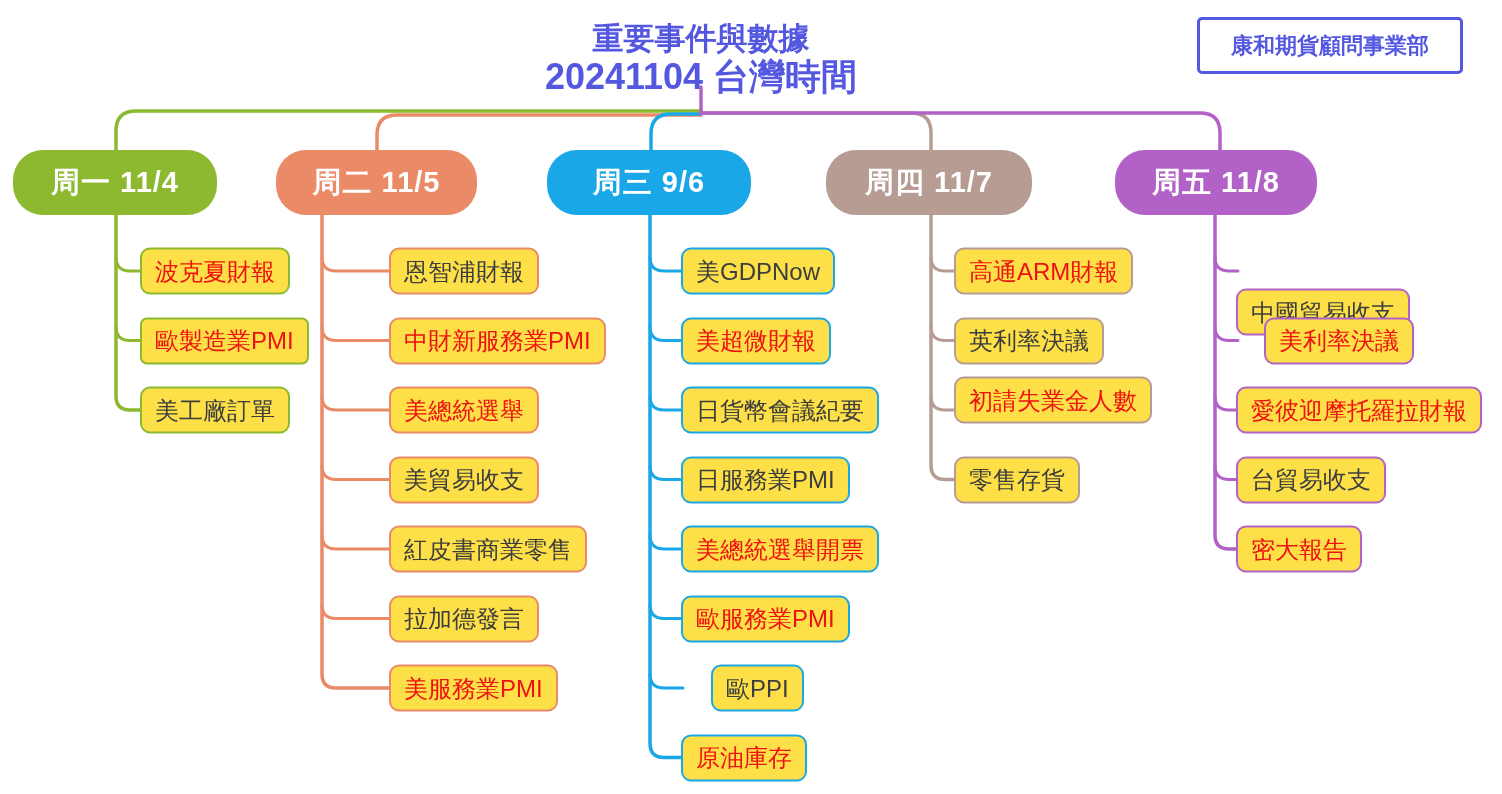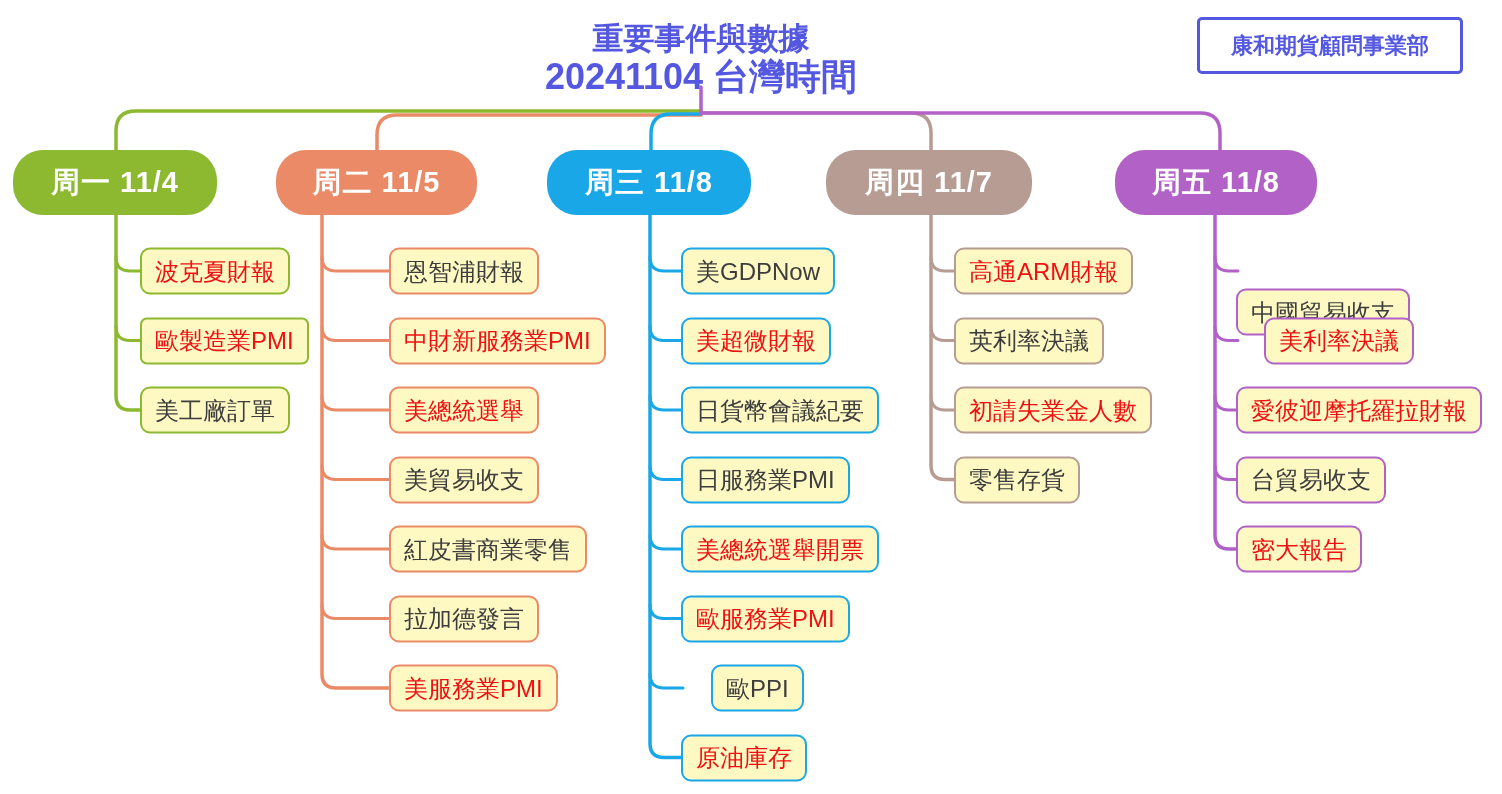--- a/index.html
+++ b/index.html
@@ -20,21 +20,21 @@
     font-size:22px;font-weight:bold;background:#fff;
   }
   #connectors{position:absolute;left:0;top:0;pointer-events:none;}
   .col-header{
     position:absolute;top:150px;height:65px;border-radius:30px;
     display:flex;align-items:center;justify-content:center;
     color:#fff;font-size:29px;font-weight:bold;letter-spacing:1px;white-space:nowrap;
   }
   .item-box{
     position:absolute;transform:translateY(-50%);height:47px;box-sizing:border-box;
-    background:#fef9c3;border:2.5px solid;border-radius:10px;
+    background:#fde047;border:2.5px solid;border-radius:10px;
     display:inline-flex;align-items:center;padding:0 13px;
     font-size:24px;white-space:nowrap;
   }
 </style>
 </head>
 <body>
 
 <div id="canvas">
   <svg id="connectors" width="1502" height="794" viewBox="0 0 1502 794">
       <path d="M 701 111 H 136 Q 116 111 116 131 V 152" fill="none" stroke="#8CB930" stroke-width="3.5" stroke-linecap="round"></path>
@@ -110,21 +110,21 @@
     <div class="item-box" style="left: 389px; top: 549px; border-color: rgb(234, 138, 102); color: rgb(61, 61, 61);">
     <span>紅皮書商業零售</span>
   </div>
     <div class="item-box" style="left: 389px; top: 618.5px; border-color: rgb(234, 138, 102); color: rgb(61, 61, 61);">
     <span>拉加德發言</span>
   </div>
     <div class="item-box" style="left: 389px; top: 688px; border-color: rgb(234, 138, 102); color: rgb(237, 17, 17);">
     <span>美服務業PMI</span>
   </div>
     <div class="col-header" style="left: 547px; width: 204px; background: rgb(26, 167, 232);">
-    <span>周三 11/8</span>
+    <span>周三 9/6</span>
   </div>
     <div class="item-box" style="left: 681px; top: 271px; border-color: rgb(26, 167, 232); color: rgb(61, 61, 61);">
     <span>美GDPNow</span>
   </div>
     <div class="item-box" style="left: 681px; top: 410px; border-color: rgb(26, 167, 232); color: rgb(61, 61, 61);">
     <span>日貨幣會議紀要</span>
   </div>
     <div class="item-box" style="left: 681px; top: 340.5px; border-color: rgb(26, 167, 232); color: rgb(237, 17, 17);">
     <span>美超微財報</span>
   </div>
@@ -142,24 +142,24 @@
   </div>
     <div class="item-box" style="left: 681px; top: 757.5px; border-color: rgb(26, 167, 232); color: rgb(237, 17, 17);">
     <span>原油庫存</span>
   </div>
     <div class="col-header" style="left: 826px; width: 206px; background: rgb(182, 156, 147);">
     <span>周四 11/7</span>
   </div>
     <div class="item-box" style="left: 954px; top: 271px; border-color: rgb(182, 156, 147); color: rgb(237, 17, 17);">
     <span>高通ARM財報</span>
   </div>
-    <div class="item-box" style="left: 954px; top: 340.5px; border-color: rgb(182, 156, 147); color: rgb(61, 61, 61); border-radius: 9px;">
+    <div class="item-box" style="left: 954px; top: 340.5px; border-color: rgb(182, 156, 147); color: rgb(61, 61, 61);">
     <span>英利率決議</span>
   </div>
-    <div class="item-box" style="left: 954px; top: 410px; border-color: rgb(182, 156, 147); color: rgb(237, 17, 17); font-family: Liberation Mono, monospace;">
+    <div class="item-box" style="left: 954px; top: 400px; border-color: rgb(182, 156, 147); color: rgb(237, 17, 17); font-family: Liberation Mono, monospace;">
     <span>初請失業金人數</span>
   </div>
     <div class="item-box" style="left: 954px; top: 479.5px; border-color: rgb(182, 156, 147); color: rgb(61, 61, 61);">
     <span>零售存貨</span>
   </div>
     <div class="col-header" style="left: 1115px; width: 202px; background: rgb(178, 98, 198);">
     <span>周五 11/8</span>
   </div>
     <div class="item-box" style="left: 1236px; top: 271px; border-color: rgb(178, 98, 198); color: rgb(61, 61, 61); margin-top: 41px;">
     <span>中國貿易收支</span>

